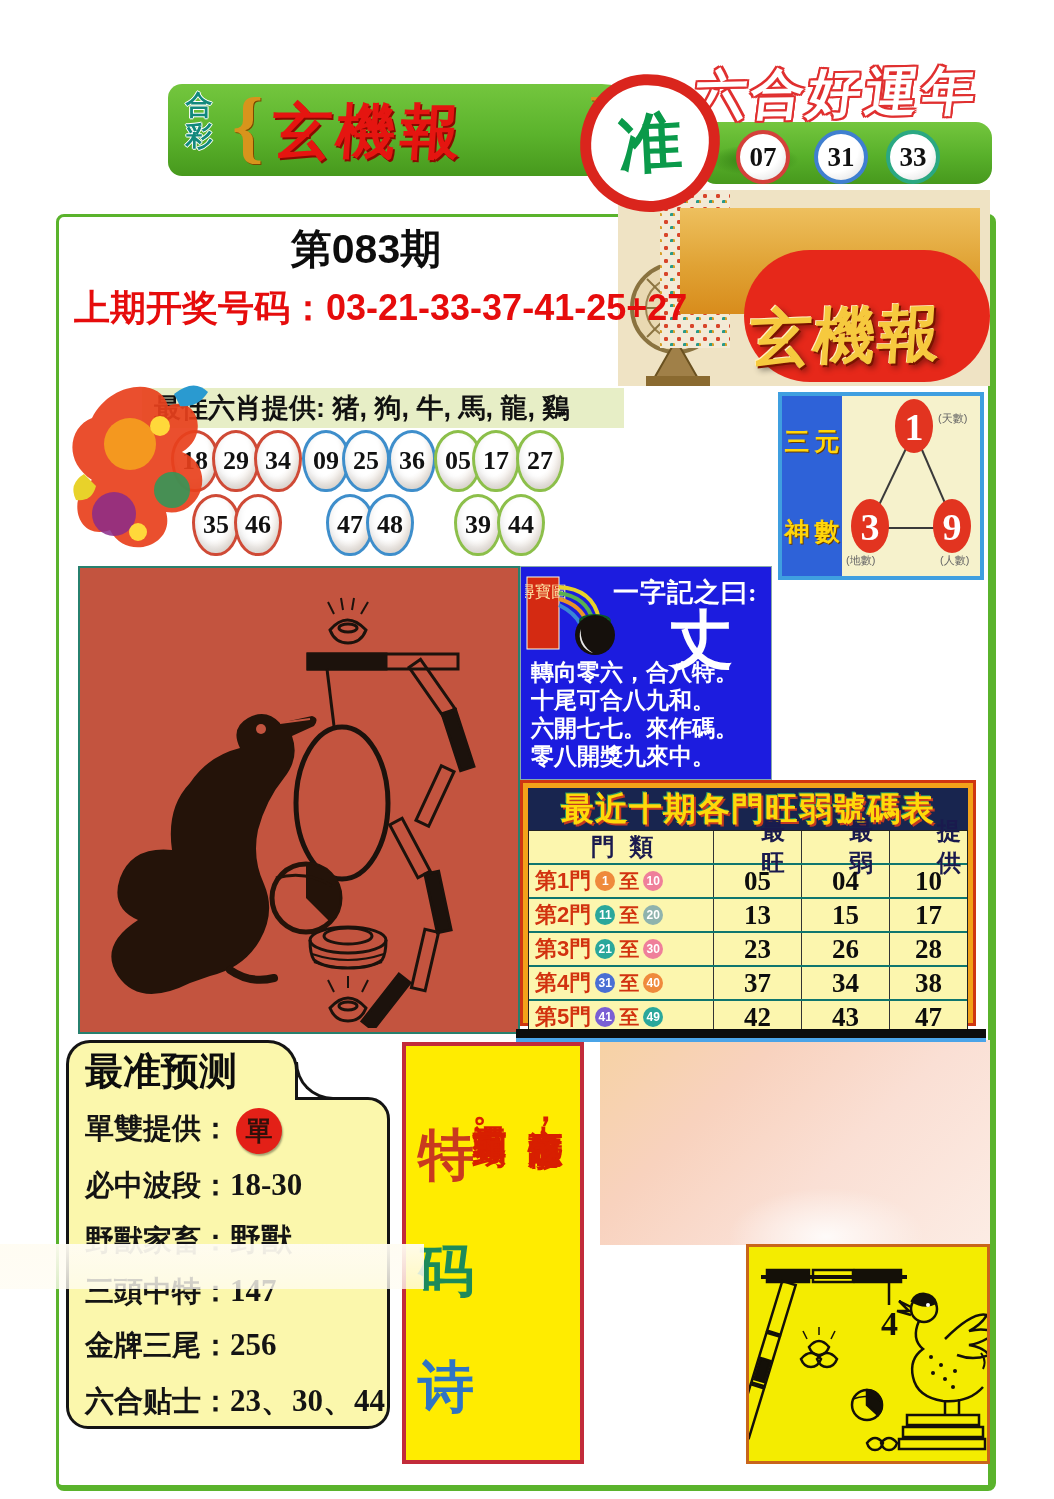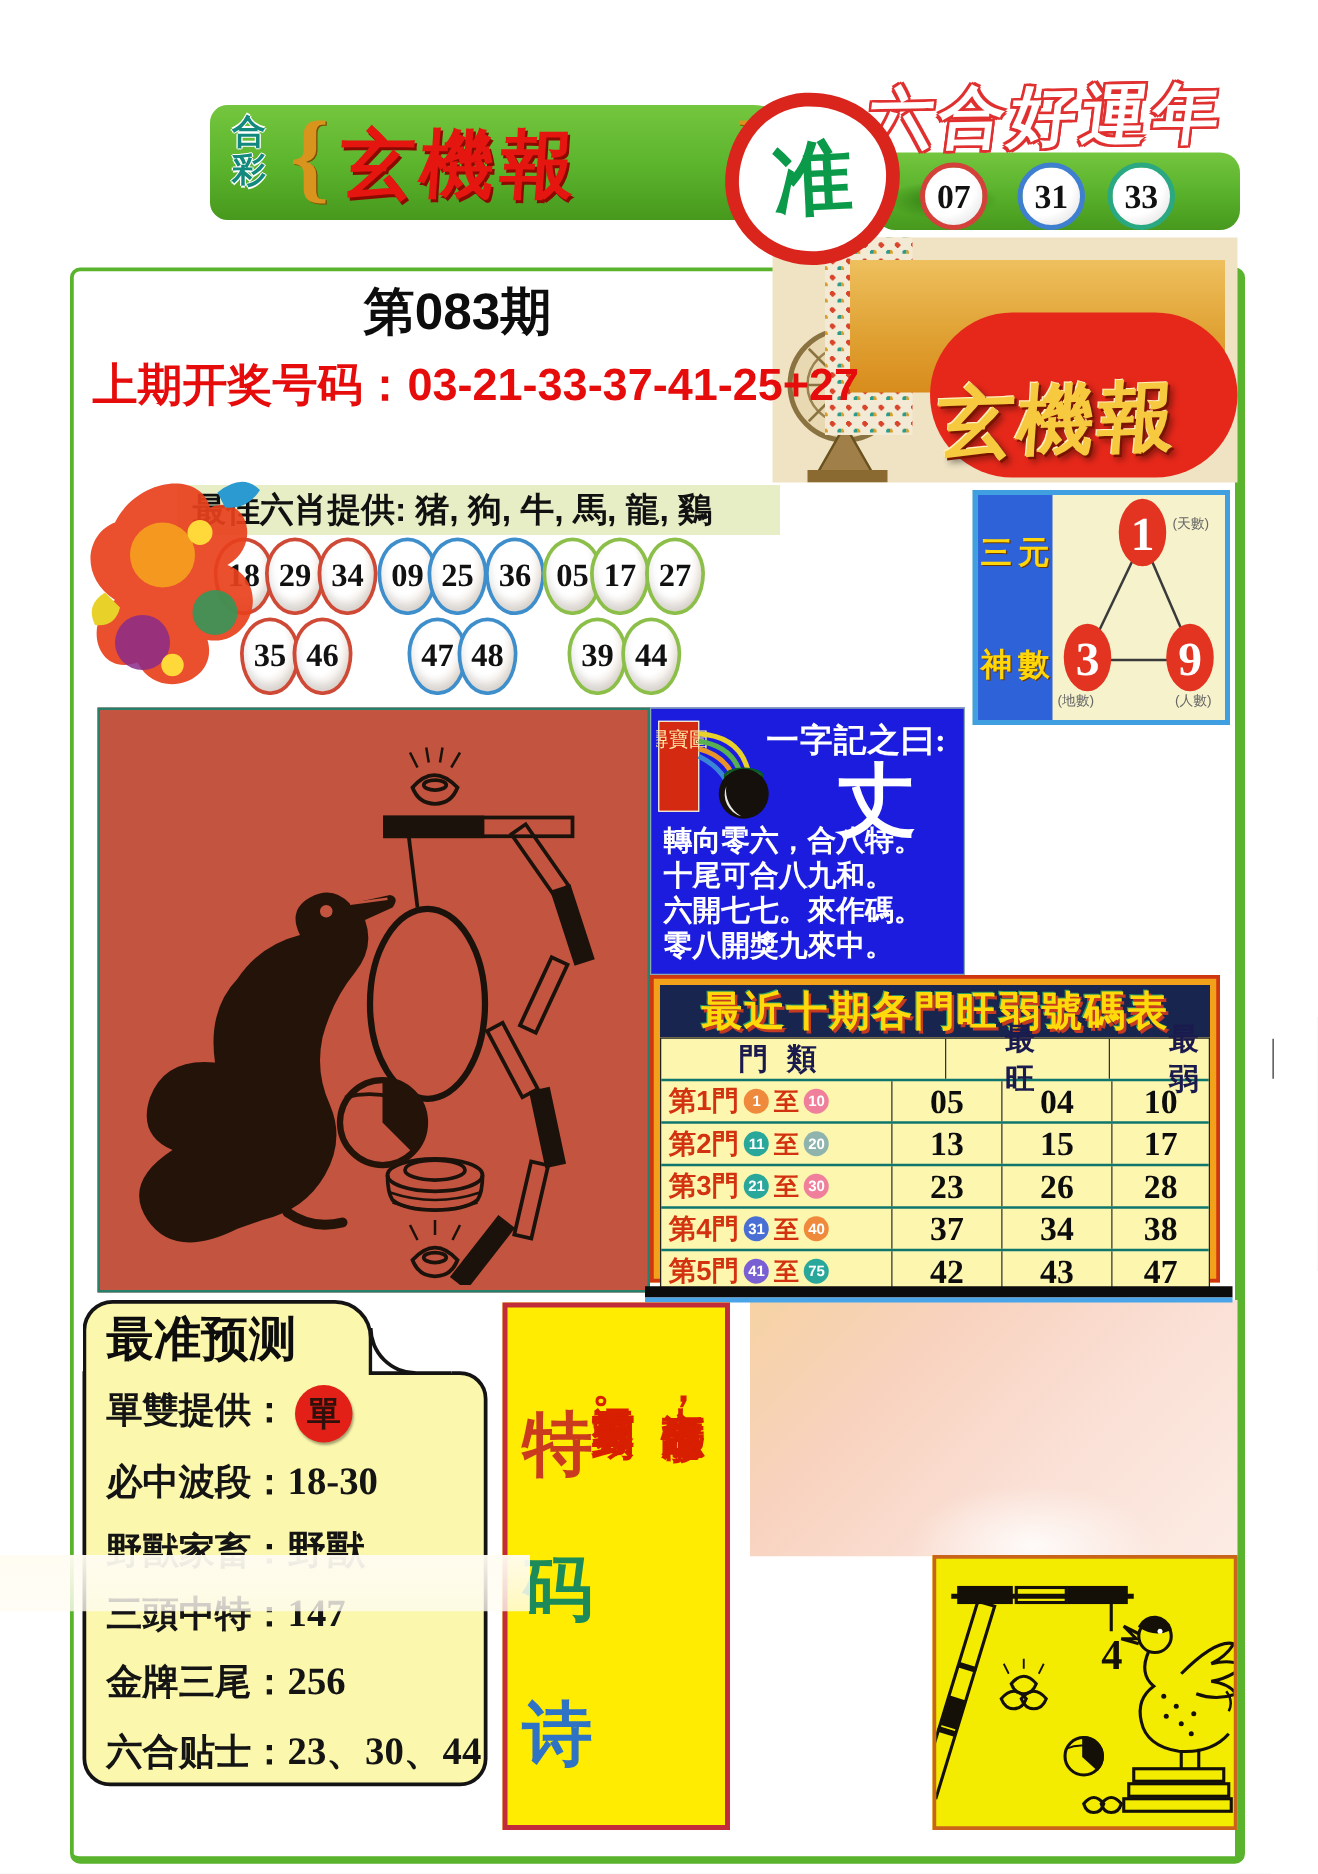--- a/index.html
+++ b/index.html
@@ -83,21 +83,21 @@
     font-weight:bold;font-family:"Liberation Serif",serif;white-space:nowrap;}
 
   
   #gate-table{left:520px;top:780px;width:456px;height:246px;z-index:2;
     border:3px solid #cf3612;background:#f2a21a;padding:5px;box-sizing:border-box;}
   #gate-title{height:42px;background:#18254f;display:flex;align-items:center;justify-content:center;
     font-size:33px;font-weight:bold;color:#ffd90a;letter-spacing:1px;
     text-shadow:2px 2px 0 #c53a20,-1px -1px 0 #2a9a60;}
   #gate-grid{background:#fcf6ae;border:1px solid #222;}
   .g-row{display:grid;grid-template-columns:184px 88px 88px 1fr;border-top:2px solid #0f766e;}
-  .g-row.head{border-top:none;gap:43px;}
+  .g-row.head{border-top:none;}
   .g-row.head div{font-size:24px;font-weight:bold;color:#1a1a4e;letter-spacing:4px;padding-left:47px;}
   .g-row div{height:32px;display:flex;align-items:center;justify-content:center;
     border-left:1px solid #333;}
   .g-row div:first-child{border-left:none;justify-content:flex-start;padding-left:6px;}
   .gate-name{font-size:22px;font-weight:bold;color:#d2320f;margin-right:4px;}
   .zhi{font-size:20px;font-weight:bold;color:#d2320f;margin:0 4px;}
   .range-badge{display:inline-flex;width:20px;height:20px;border-radius:50%;color:#fff;
     font-size:12px;font-weight:bold;align-items:center;justify-content:center;background:#888;}
   .g-num{font-family:"Liberation Serif",serif;font-size:27px;font-weight:bold;color:#0d0d0d;}
   #table-underbar{left:516px;top:1029px;width:470px;height:9px;background:#0c0c0c;z-index:2;}
@@ -406,21 +406,21 @@
           </div>
         <div class="g-num">37</div>
         <div class="g-num">34</div>
         <div class="g-num">38</div>
       </div>
       <div class="g-row">
         <div>
             <span class="gate-name">第5門</span>
           <span class="range-badge" style="background-color: rgb(122, 95, 212);">41</span>
           <span class="zhi">至</span>
-          <span class="range-badge" style="background-color: rgb(42, 167, 155);">75</span>
+          <span class="range-badge" style="background-color: rgb(42, 167, 155);">49</span>
           </div>
         <div class="g-num">42</div>
         <div class="g-num">43</div>
         <div class="g-num">47</div>
       </div>
     </div>
   </div>
   <div class="abs" id="table-underbar"></div>
   <div class="abs" id="table-underline"></div>
 

